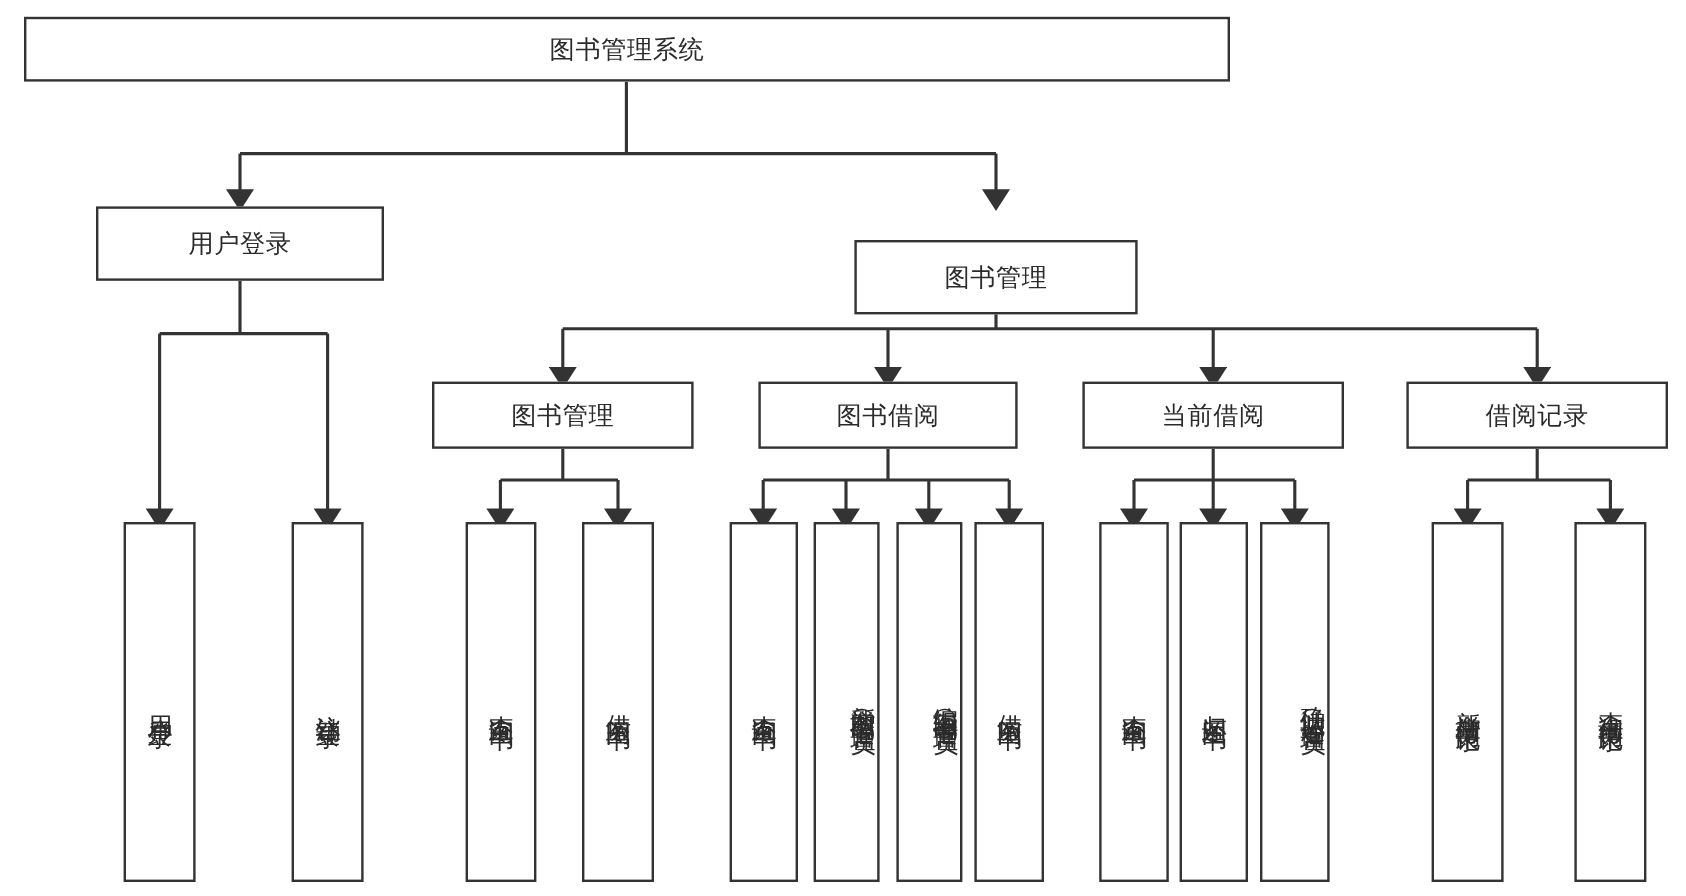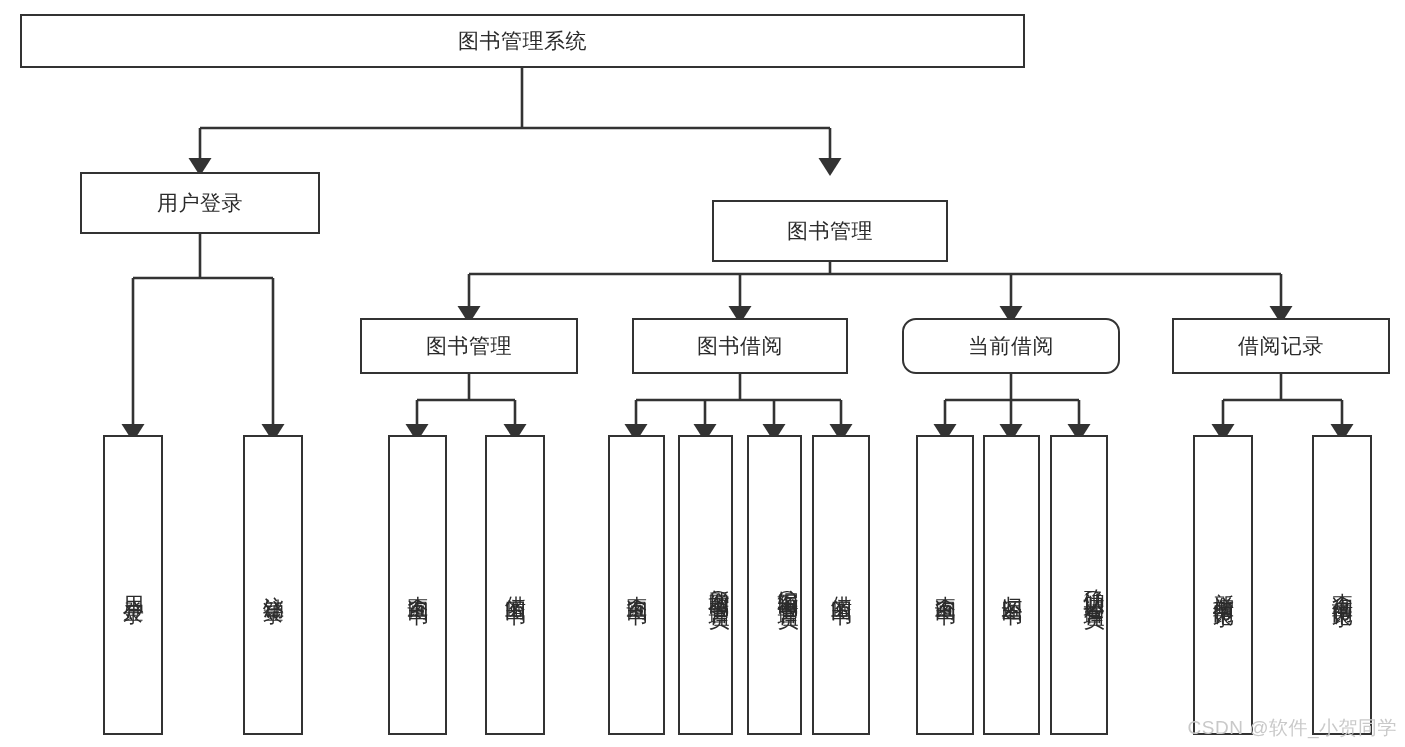--- a/index.html
+++ b/index.html
@@ -132,21 +132,21 @@
   <div class="node horizontal" style="left:712px; top:172px; width:236px; height:62px;margin-top:28px;">
     <span class="node-label">图书管理</span>
   </div>
 
   <div class="node horizontal" style="left:360px; top:318px; width:218px; height:56px;">
     <span class="node-label">图书管理</span>
   </div>
   <div class="node horizontal" style="left:632px; top:318px; width:216px; height:56px;align-items:center;">
     <span class="node-label">图书借阅</span>
   </div>
-  <div class="node horizontal" style="left:902px; top:318px; width:218px; height:56px;border-radius:14px;">
+  <div class="node horizontal" style="left:902px; top:318px; width:218px; height:56px;">
     <span class="node-label">当前借阅</span>
   </div>
   <div class="node horizontal" style="left:1172px; top:318px; width:218px; height:56px;">
     <span class="node-label">借阅记录</span>
   </div>
 
   <div class="node vertical" style="left:103px; top:435px; width:60px; height:300px;">
     <span class="node-label">用户登录</span>
   </div>
   <div class="node vertical" style="left:243px; top:435px; width:60px; height:300px;">
@@ -183,15 +183,14 @@
     <span class="node-label">确认归还（管理员）</span>
   </div>
 
   <div class="node vertical" style="left:1193px; top:435px; width:60px; height:300px;">
     <span class="node-label">新增借阅记录</span>
   </div>
   <div class="node vertical" style="left:1312px; top:435px; width:60px; height:300px;">
     <span class="node-label">查询借阅记录</span>
   </div>
 
-  <div id="watermark">CSDN @软件_小贺同学</div>
 
 </div>
 
 </body></html>

